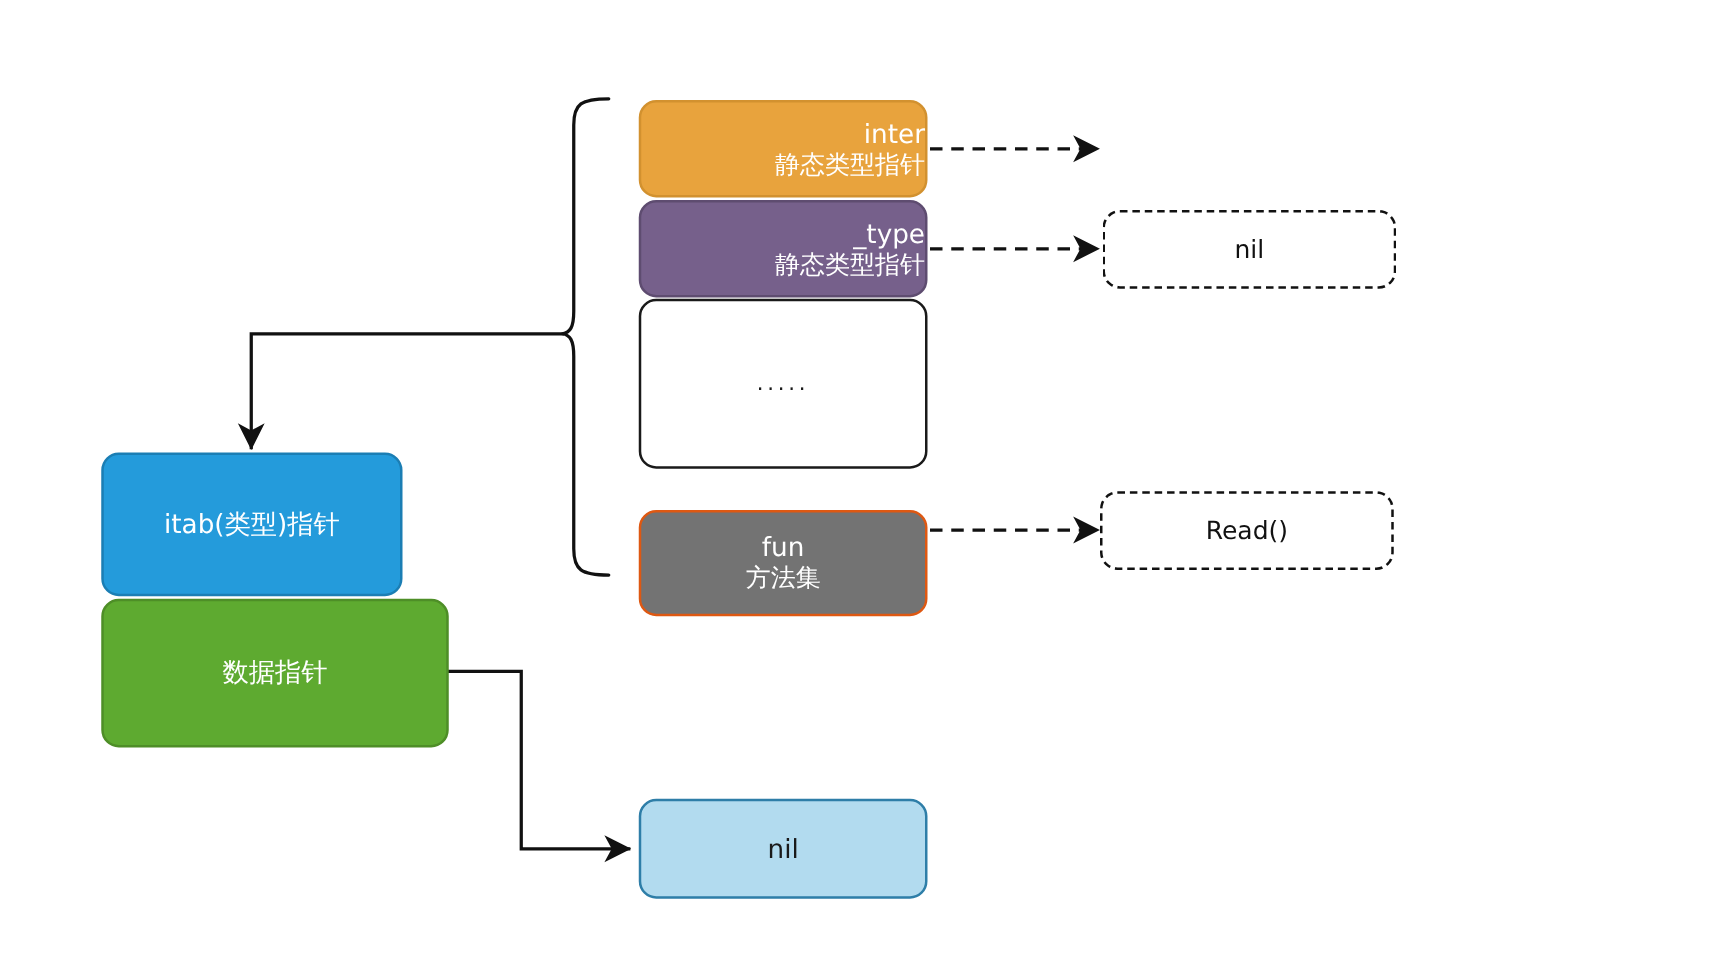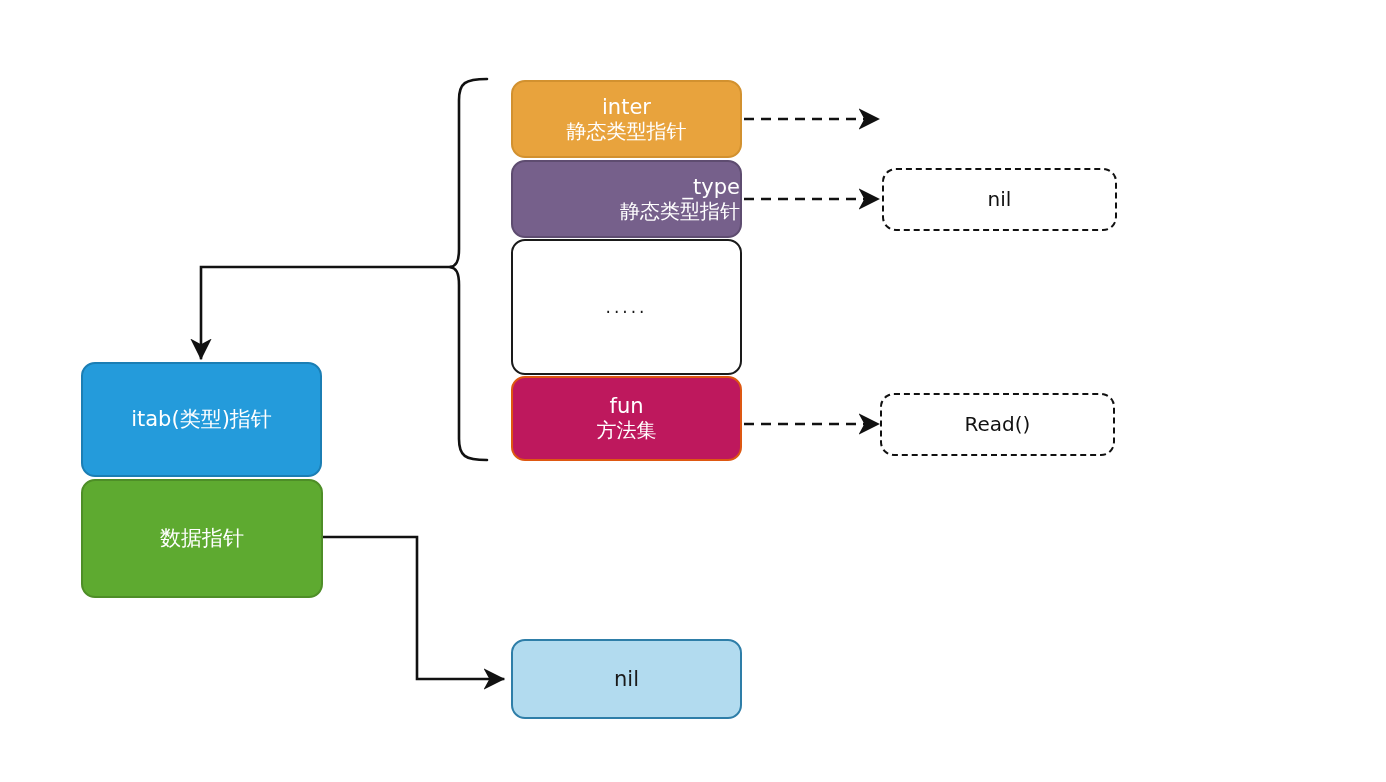--- a/index.html
+++ b/index.html
@@ -44,24 +44,24 @@
   
   .solid {
     border-radius: 14px;
     border-style: solid;
     border-width: 2px;
   }
   .solid .ln {
     color: #ffffff;
   }
 
-  .fill-orange   { background: #E8A33D; border-color: #D2912F; }
+  .fill-orange   { background: #E8A33D; border-color: #D2912F; align-items: flex-end; }
   .fill-purple   { background: #76608B; border-color: #5E4C70; }
   .fill-white    { background: #ffffff; border-color: #1a1a1a; border-width: 2.5px; }
-  .fill-redorange{ background: #be185d; border-color: #DE5812; }
+  .fill-redorange{ background: #737373; border-color: #DE5812; margin-top: 32px; }
   .fill-blue     { background: #249BDB; border-color: #1B7EB4; }
   .fill-green    { background: #5EAA30; border-color: #4E8E27; }
   .fill-lightblue{ background: #B2DBEF; border-color: #2E7EA8; }
 
   .fill-white .ln      { color: #1a1a1a; letter-spacing: 3px; font-size: 17px; }
   .fill-lightblue .ln  { color: #1a1a1a; }
 
   
   .dashed {
     border: 2.5px dashed #111111;
@@ -130,21 +130,21 @@
 
     <g>
       <path d="M 744 424 L 878 424" fill="none" stroke="#111111" stroke-width="2.6" stroke-dasharray="10 7" stroke-linecap="butt" marker-end="url(#arrowDash)"></path>
     </g>
   </svg>
 
   <div class="node solid fill-blue" style="left:81px; top:362px; width:241px; height:115px;text-align:center;">
     <span class="ln t-single">itab(类型)指针</span>
   </div>
 
-  <div class="node solid fill-green" style="left:81px; top:479px; width:242px; height:119px;">
+  <div class="node solid fill-green" style="left:81px; top:479px; width:278px; height:119px;">
     <span class="ln t-single">数据指针</span>
   </div>
 
   <div class="node solid fill-orange" style="left:511px; top:80px; width:231px; height:78px;">
     <span class="ln t-title">inter</span>
     <span class="ln t-sub">静态类型指针</span>
   </div>
 
   <div class="node solid fill-purple" style="left:511px; top:160px; width:231px; height:78px;align-items:flex-end;">
     <span class="ln t-title">_type</span>

